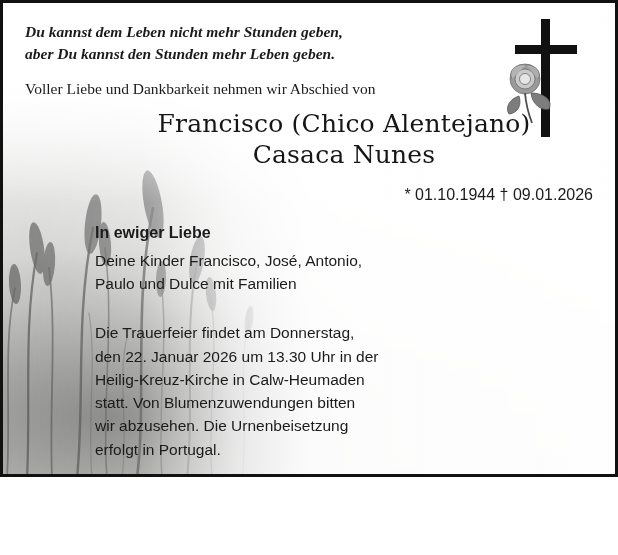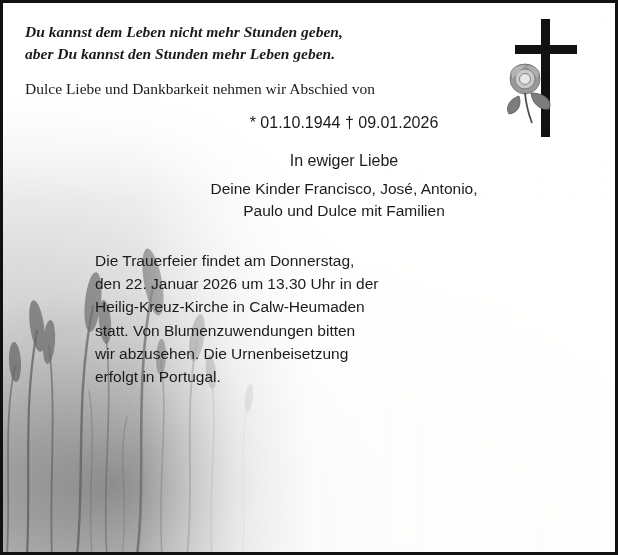--- a/index.html
+++ b/index.html
@@ -6,21 +6,21 @@
     margin: 0;
     padding: 0;
     background: #ffffff;
   }
   body {
     font-family: "Liberation Sans", sans-serif;
   }
   .obituary {
     position: relative;
     width: 618px;
-    height: 555px;
+    height: 477px;
     overflow: hidden;
     background: #f2f2f0;
     box-sizing: border-box;
     border: 3px solid #111111;
   }
   
   .bg-photo {
     position: absolute;
     left: 0;
     top: 0;
@@ -87,35 +87,33 @@
     margin: 8px 0 6px 0;
   }
   .name-line {
     font-family: "DejaVu Serif", serif;
     font-size: 25px;
     letter-spacing: 0.2px;
     line-height: 1.25;
     color: #161616;
   }
   .dates {
-    text-align: center;
+    text-align: right;
     padding-left: 70px;
     font-size: 16px;
     font-family: "Liberation Sans", sans-serif;
     margin: 16px 0 20px 0;
   }
   .eternal {
-    text-align: center;
-    padding-left: 70px;
-    font-weight: normal;
+    padding-left: 70px;
+    font-weight: bold;
     font-size: 16px;
     margin: 0 0 8px 0;
   }
   .family {
-    text-align: center;
     padding-left: 70px;
     font-size: 15.5px;
     line-height: 1.45;
     margin: 0 0 26px 0;
   }
   .ceremony {
     padding-left: 70px;
     font-size: 15.5px;
     line-height: 1.5;
     margin: 0;
@@ -187,22 +185,26 @@
         <path d="M20 33 C 10 36, 6 45, 10 51 C 19 50, 23 42, 20 33 Z"></path>
       </g>
       <path d="M26 30 C 27 42, 30 52, 33 60" stroke="#4f4f4f" stroke-width="1.8" fill="none"></path>
     </g>
   </svg>
 
   <div class="content">
     <p class="verse" style="white-space: pre-line;">Du kannst dem Leben nicht mehr Stunden geben,
 aber Du kannst den Stunden mehr Leben geben.</p>
 
-    <p class="intro">Dulce Liebe und Dankbarkeit nehmen wir Abschied von</p>
-
+    <p class="intro">Voller Liebe und Dankbarkeit nehmen wir Abschied von</p>
+
+    <div class="name-block">
+      <div class="name-line">Francisco (Chico Alentejano)</div>
+      <div class="name-line">Casaca Nunes</div>
+    </div>
 
     <div class="dates">* 01.10.1944   † 09.01.2026</div>
 
     <div class="eternal">In ewiger Liebe</div>
 
     <div class="family" style="white-space: pre-line;">Deine Kinder Francisco, José, Antonio,
 Paulo und Dulce mit Familien</div>
 
     <div class="ceremony" style="white-space: pre-line;">Die Trauerfeier findet am Donnerstag,
 den 22. Januar 2026 um 13.30 Uhr in der

